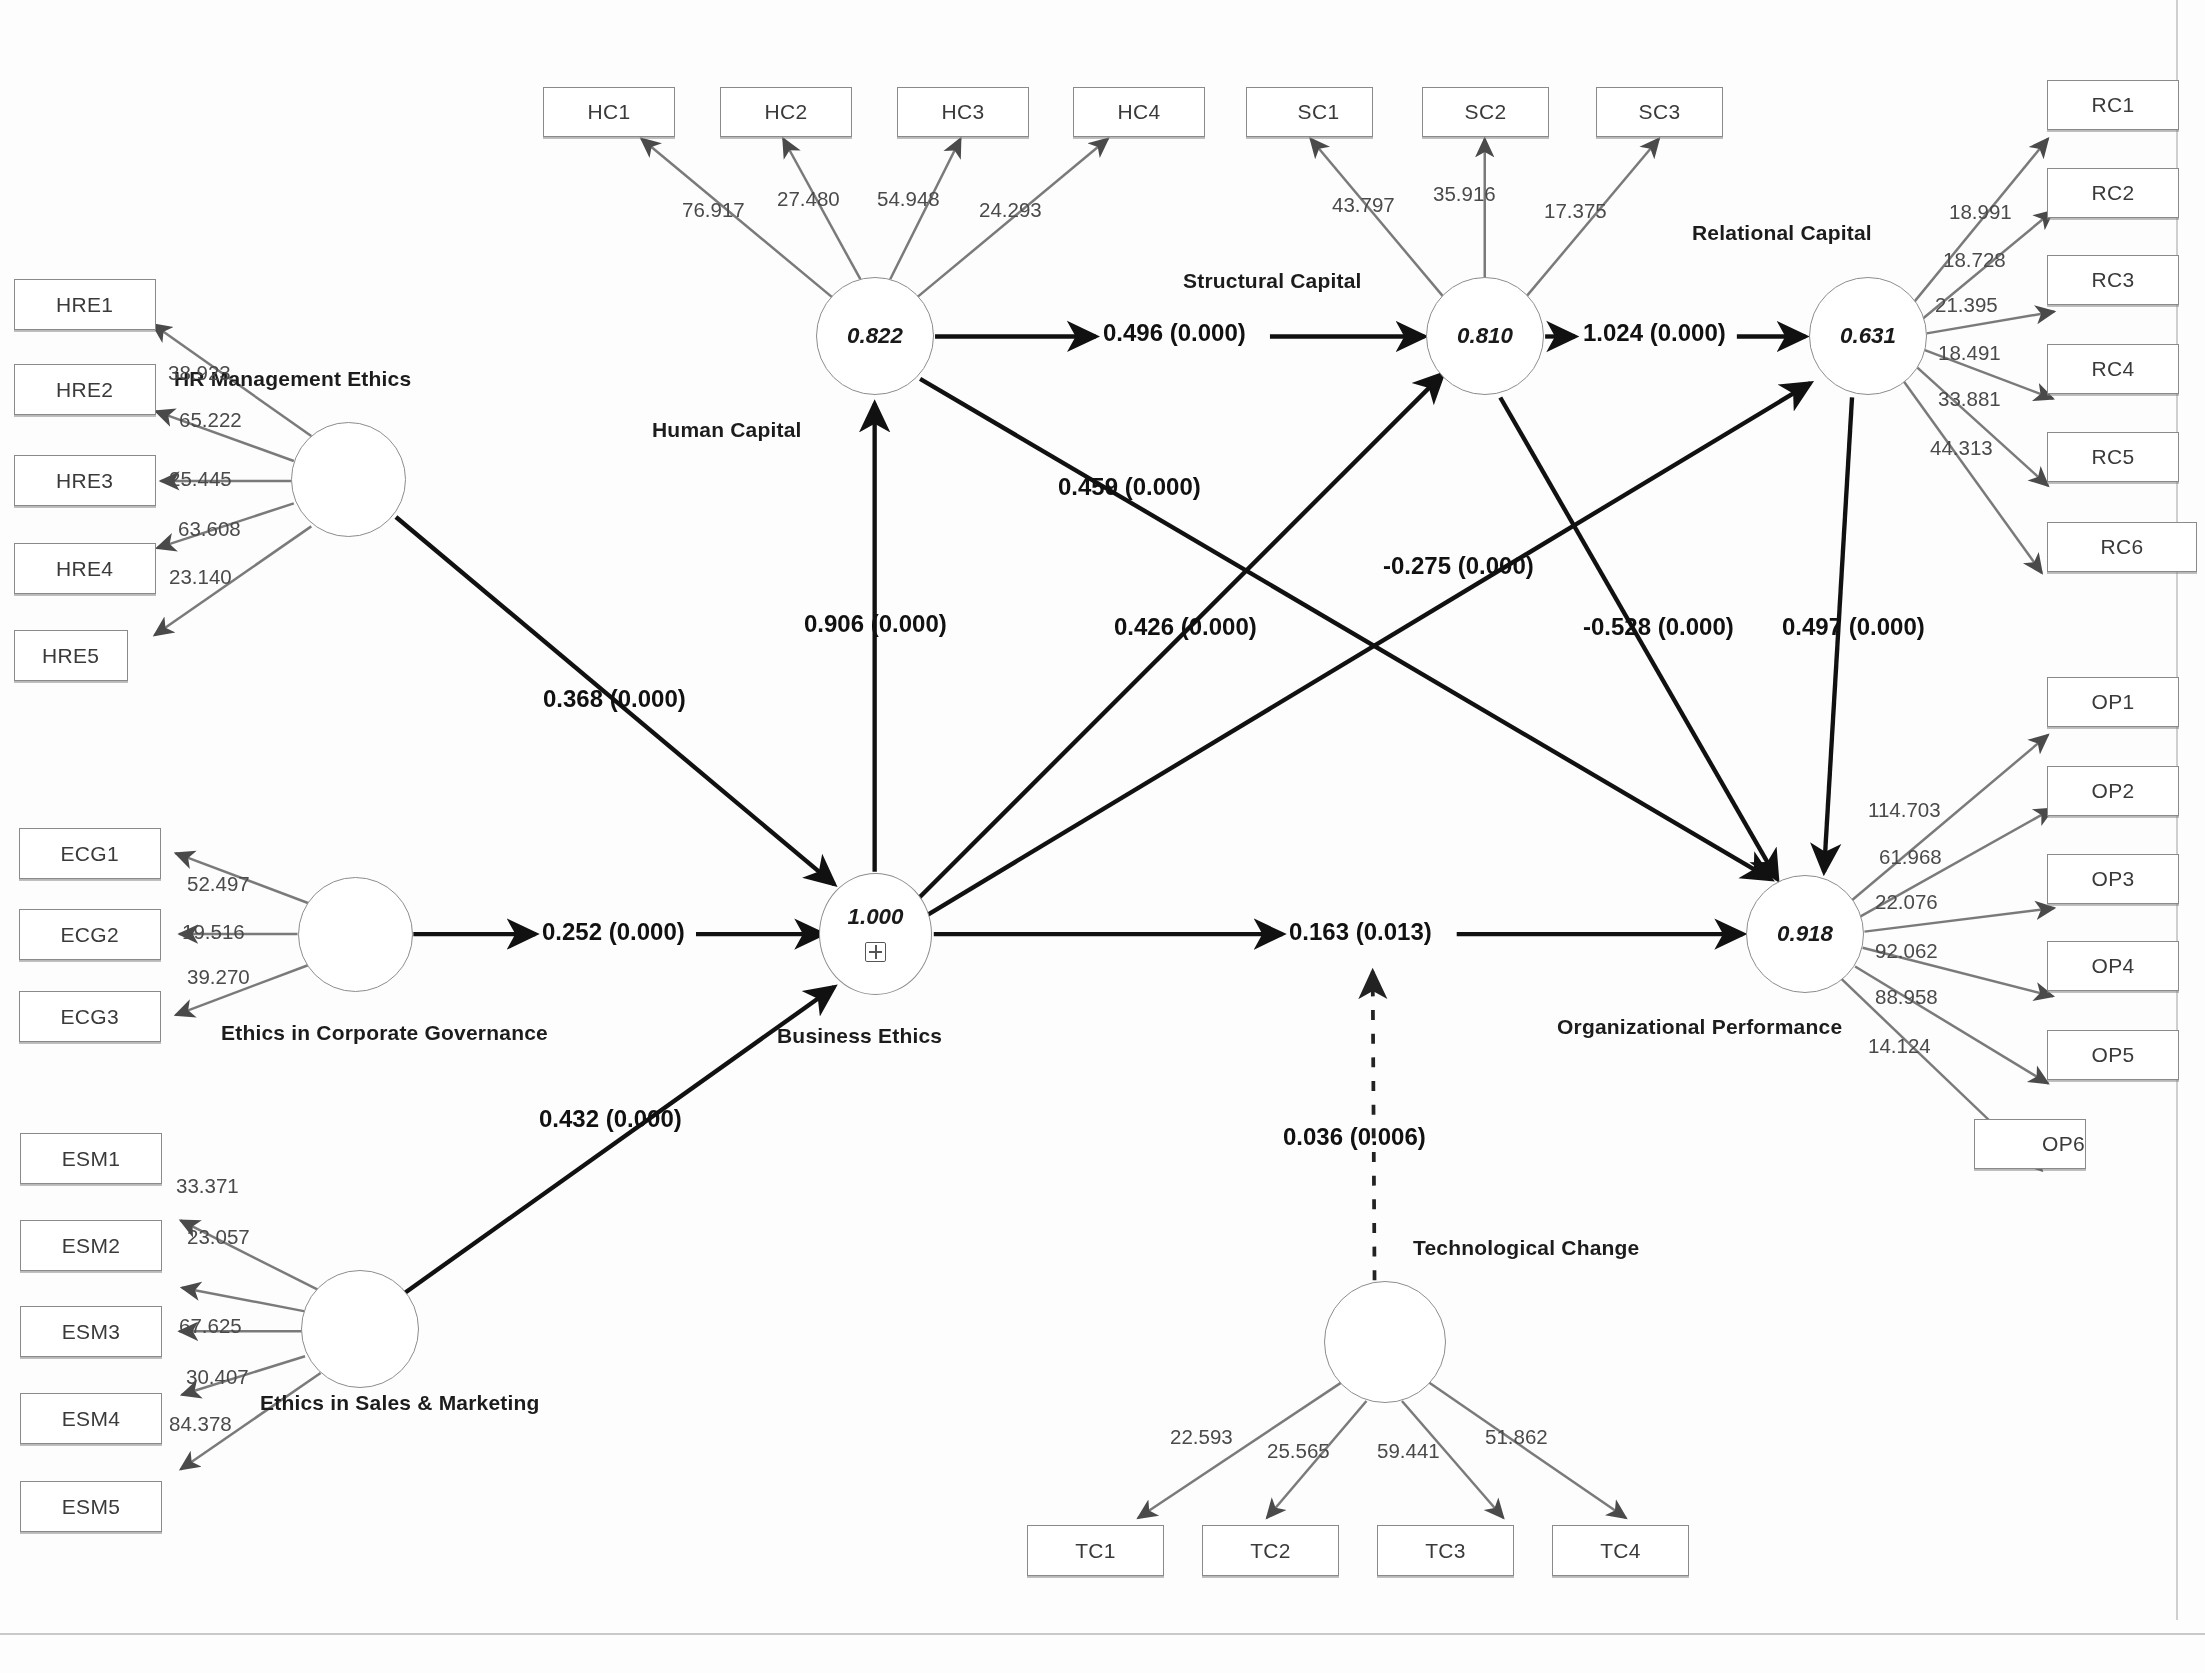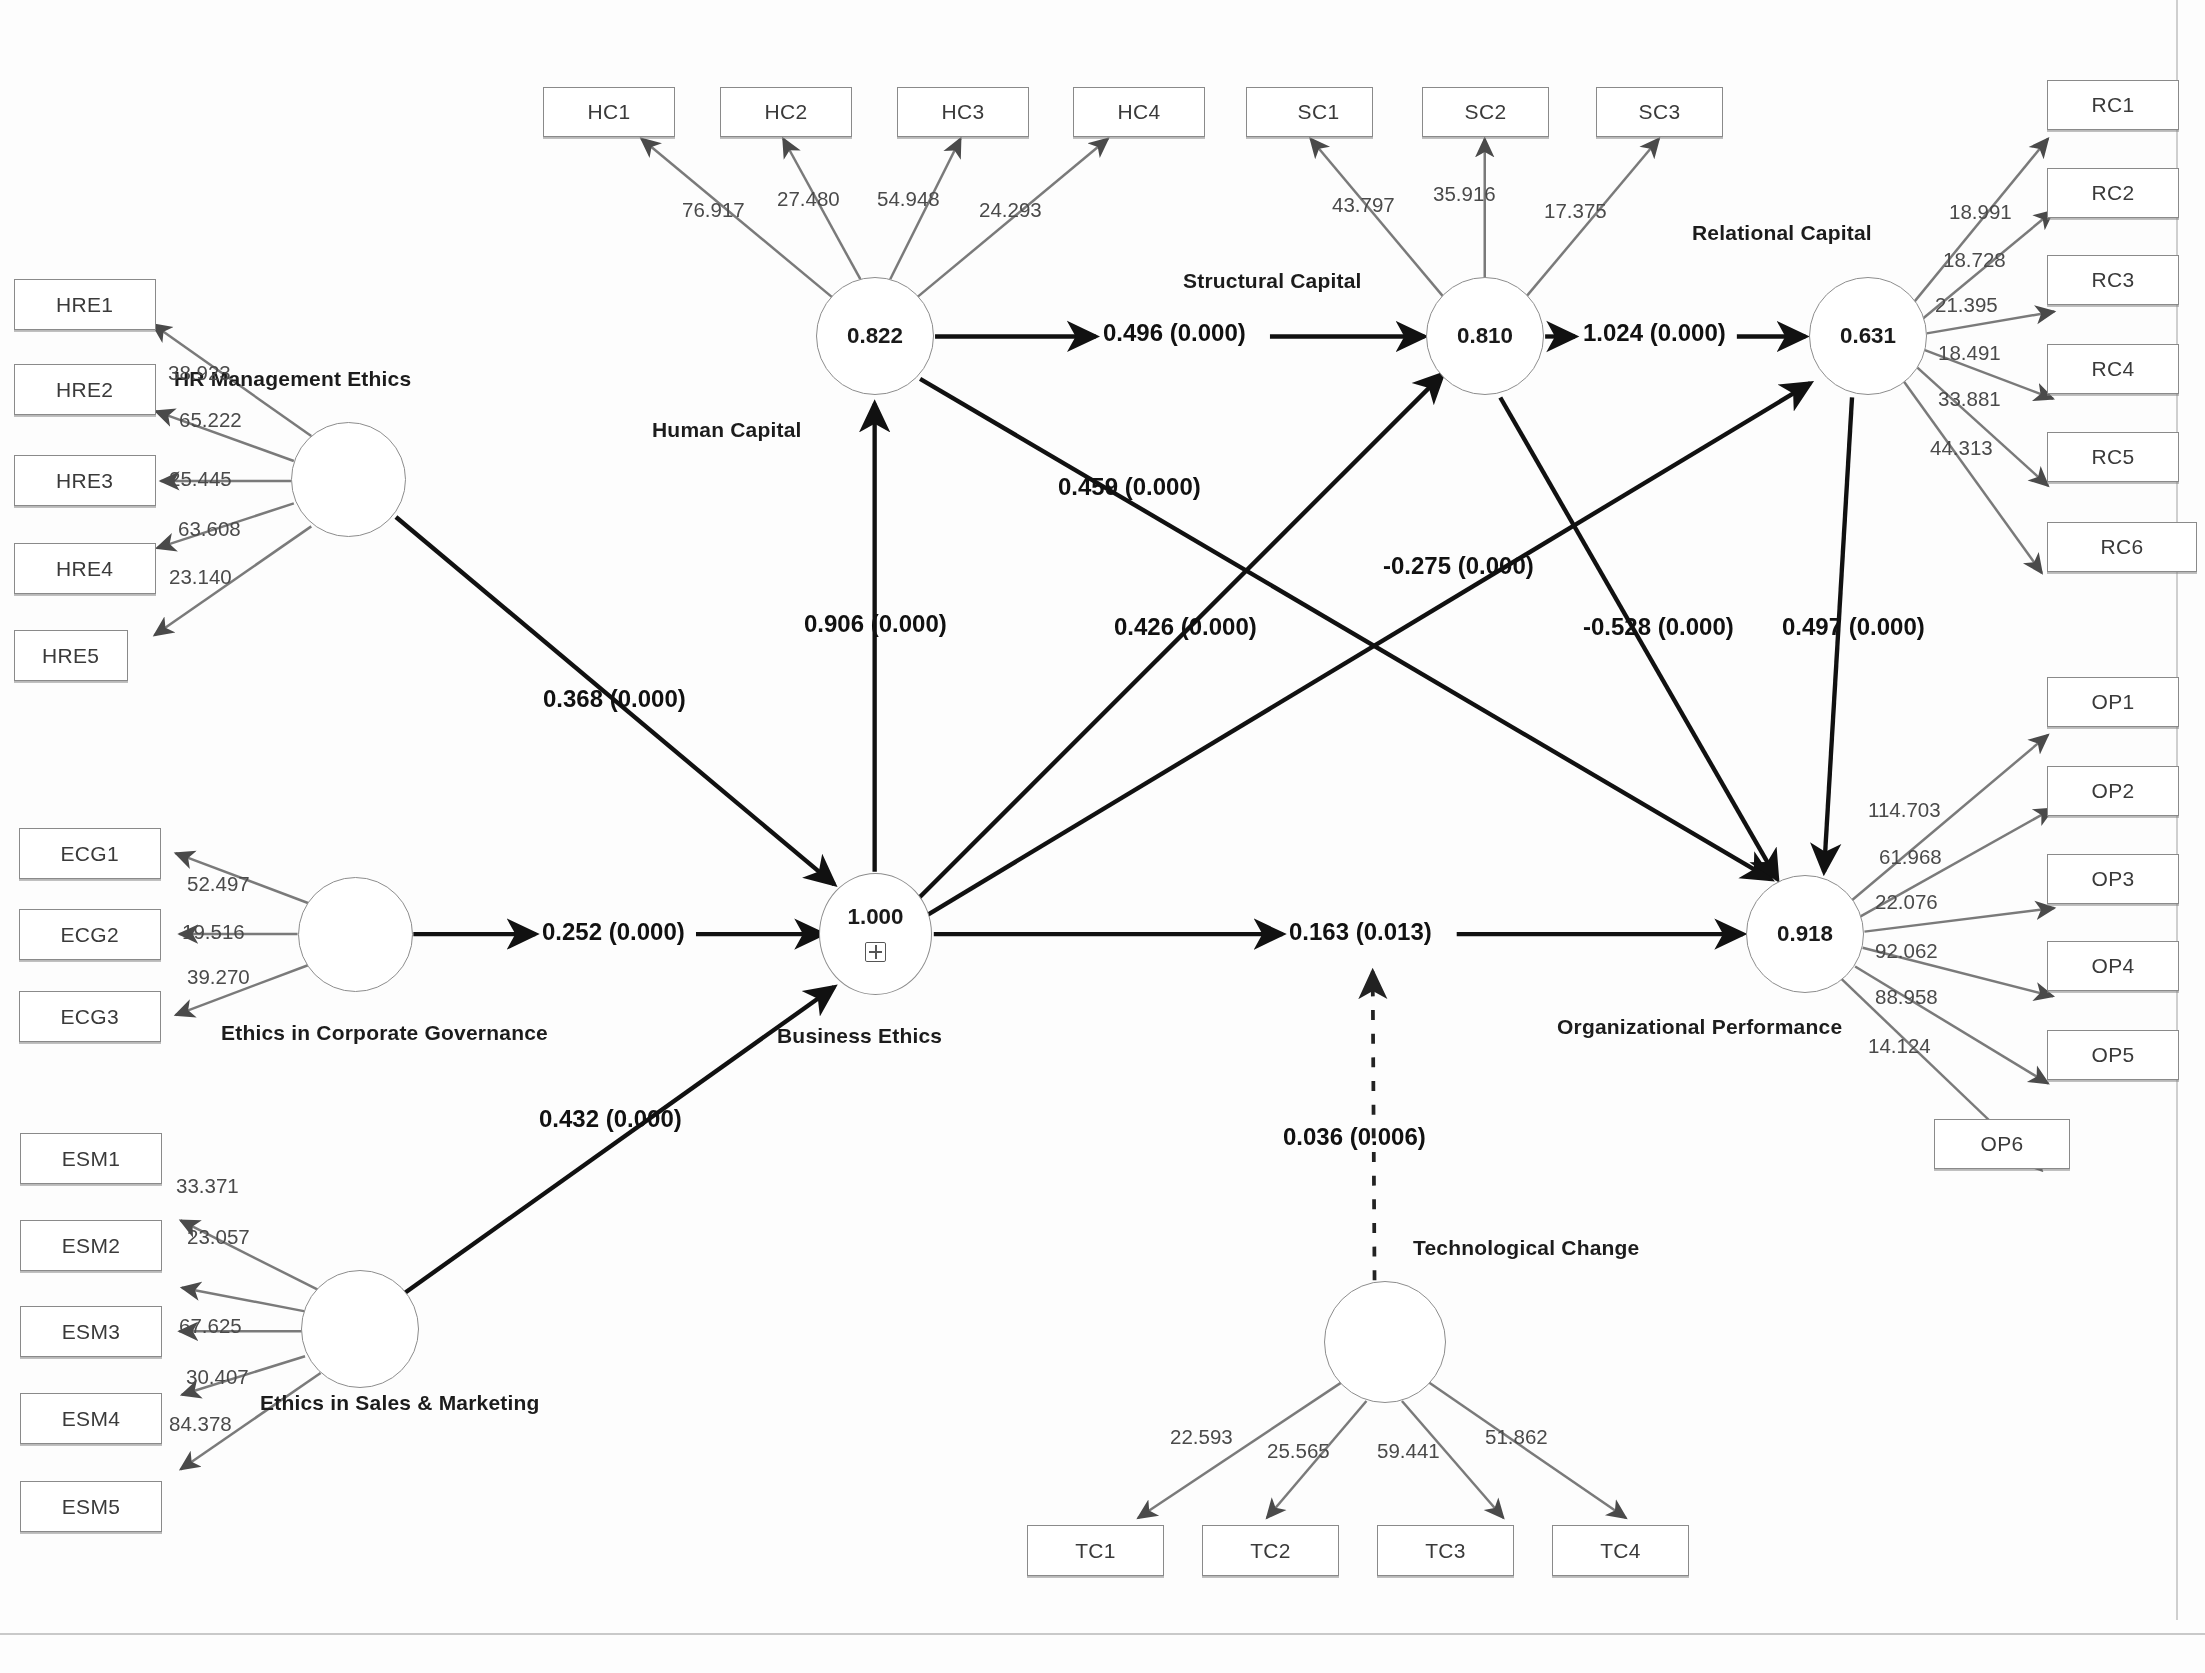--- a/index.html
+++ b/index.html
@@ -29,21 +29,21 @@
   }
 
   
   .lv{
     position:absolute;
     box-sizing:border-box;
     border:1.9px solid #8d8d8d;
     border-radius:50%;
     background:#ffffff;
     display:flex;flex-direction:column;align-items:center;justify-content:center;
-    font-size:22.4px;font-weight:bold;color:#1a1a1a;
+    font-size:22.4px;font-weight:bold;color:#1a1a1a;font-style:italic;
   }
   .lv .r2{line-height:1;}
   .lv .plusbox{
     margin-top:13.7px;width:18.7px;height:18.7px;
     border:1.9px solid #555;
     position:relative;border-radius:1.9px;
   }
   .lv .plusbox:before,.lv .plusbox:after{
     content:"";position:absolute;background:#555;
   }
@@ -261,21 +261,21 @@
     </div>
   <div class="ind" style="left:2047px;top:854px;width:132px;height:50px;">
       <span>OP3</span>
     </div>
   <div class="ind" style="left:2047px;top:941px;width:132px;height:50px;">
       <span>OP4</span>
     </div>
   <div class="ind" style="left:2047px;top:1030px;width:132px;height:50px;">
       <span>OP5</span>
     </div>
-  <div class="ind" style="left:1934px;top:1119px;width:136px;height:50px;">
+  <div class="ind" style="left:1974px;top:1119px;width:112px;height:50px;justify-content:flex-end;">
       <span>OP6</span>
     </div>
 
   <div class="ind" style="left:1027px;top:1525px;width:137px;height:51px;">
       <span>TC1</span>
     </div>
   <div class="ind" style="left:1202px;top:1525px;width:137px;height:51px;">
       <span>TC2</span>
     </div>
   <div class="ind" style="left:1377px;top:1525px;width:137px;height:51px;">

